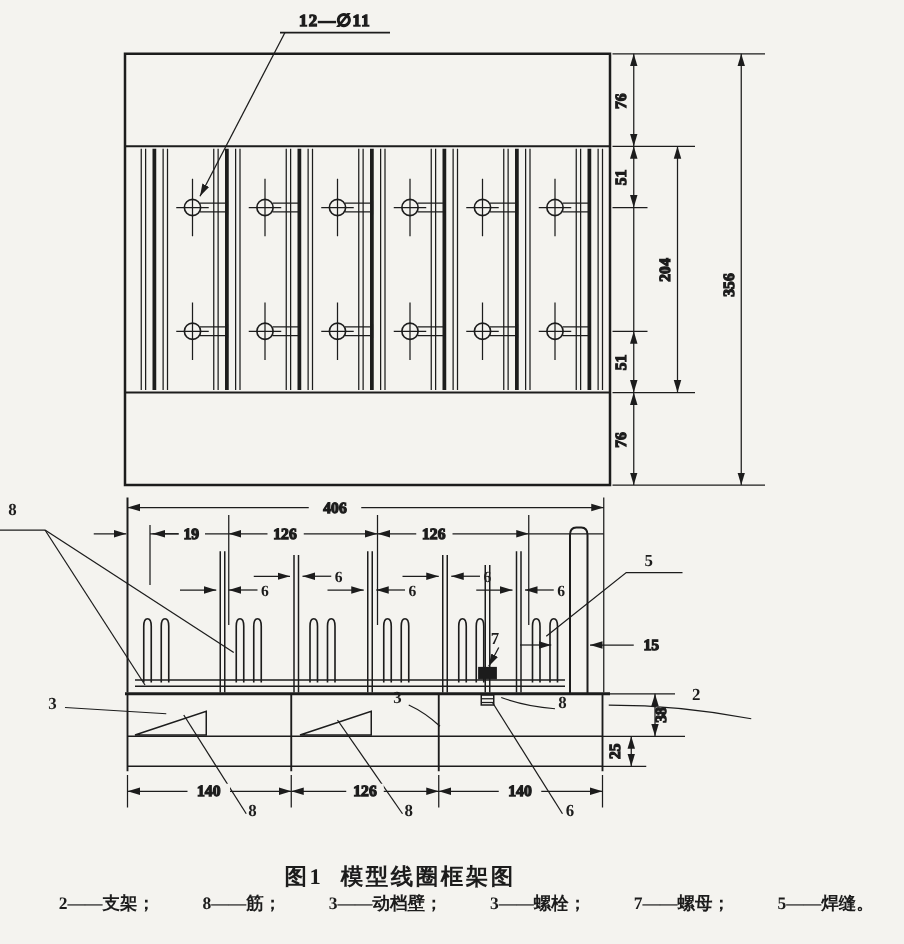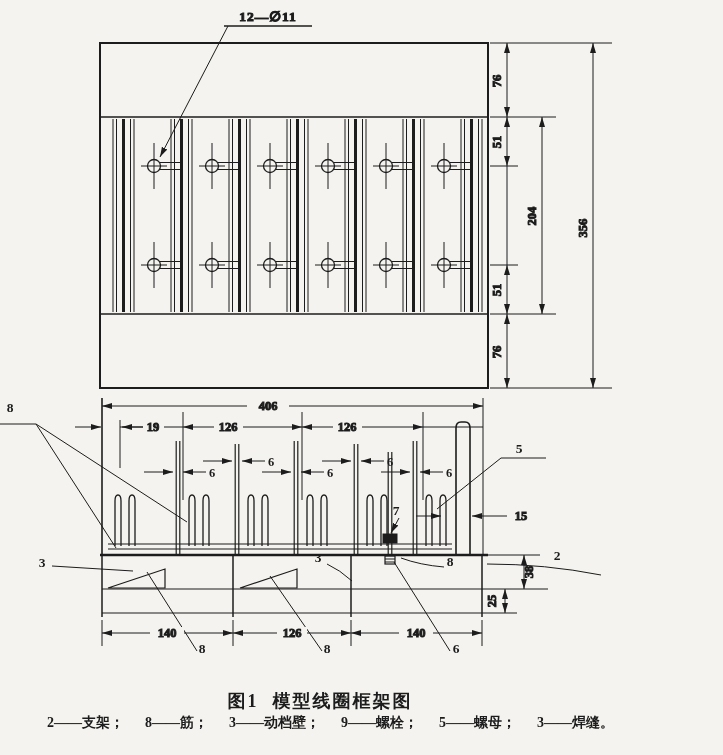--- a/index.html
+++ b/index.html
@@ -19,21 +19,21 @@
   .callout{font-size:13.5px;letter-spacing:1px;}
   .tbg{fill:#f4f3ef;}
   #caption{
     position:absolute;left:0;top:689px;width:640px;
     text-align:center;font-size:18px;font-weight:bold;letter-spacing:2px;
   }
   #caption .figno{margin-right:14px;text-align:center;}
   #legend{
     position:absolute;left:47px;top:714px;width:660px;
     font-size:14px;font-weight:bold;
-    display:flex;flex-direction:row;gap:21px;white-space:nowrap;align-items:center;
+    display:flex;flex-direction:row;gap:38px;white-space:nowrap;align-items:center;
   }
 </style>
 </head>
 <body>
 
 
 
 <svg id="dwg" width="723" height="688" viewBox="0 0 723 688" fill="none" stroke="#1c1c1c" stroke-width="1">
   <defs>
     <marker id="ar" markerWidth="11" markerHeight="8" refX="10" refY="4" orient="auto" markerUnits="userSpaceOnUse">
@@ -407,21 +407,21 @@
 </svg>
 
 <div id="caption">
   <span class="figno">图1</span><span>模型线圈框架图</span>
 </div>
 
 <div id="legend">
   <span>2——支架；</span>
   <span>8——筋；</span>
   <span>3——动档壁；</span>
-  <span>9——螺栓；</span>
-  <span>5——螺母；</span>
-  <span>3——焊缝。</span>
+  <span>3——螺栓；</span>
+  <span>7——螺母；</span>
+  <span>5——焊缝。</span>
 </div>
 
 
 
 
 
 
 </body></html>

